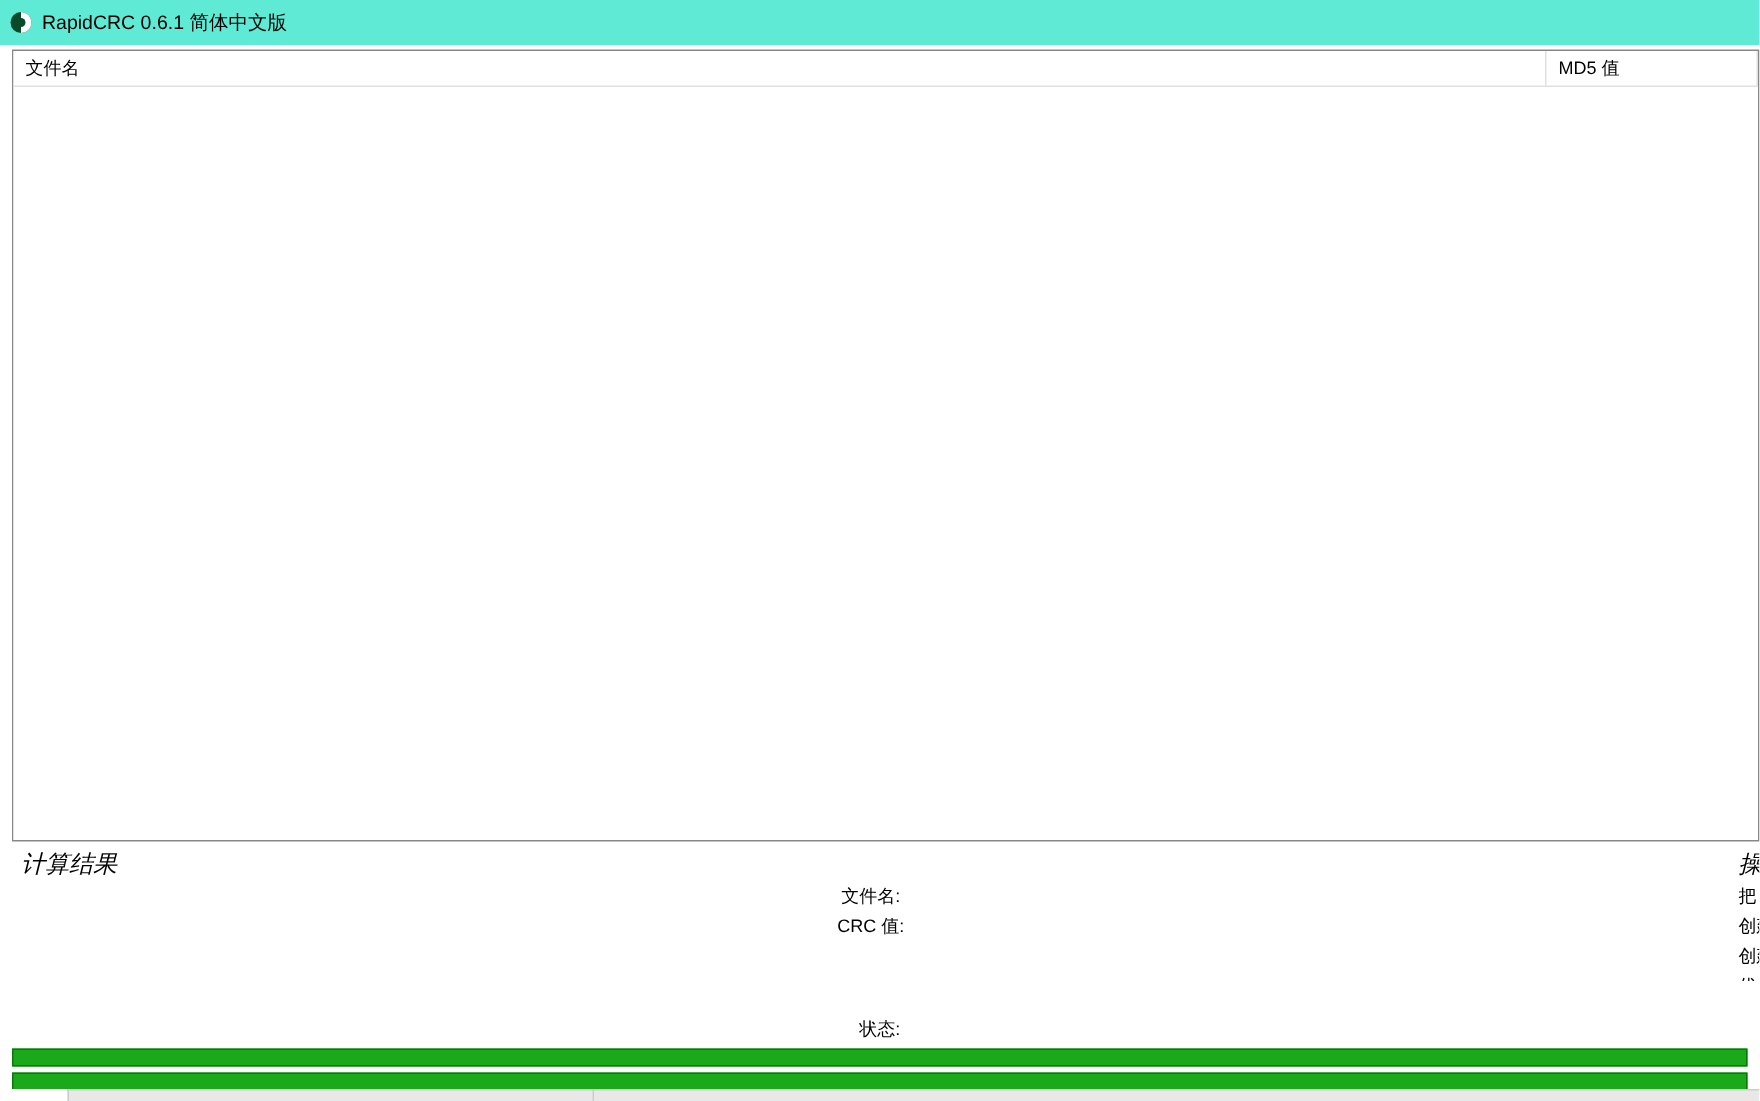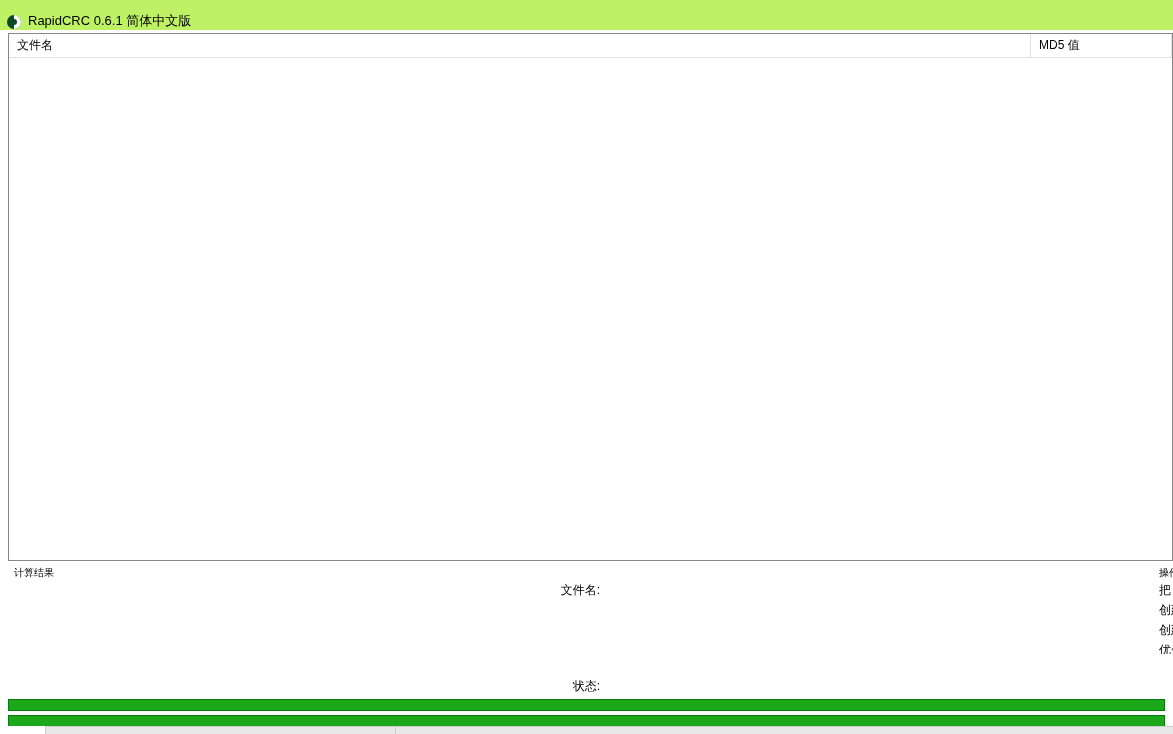--- a/index.html
+++ b/index.html
@@ -11,23 +11,23 @@
       font-family: "Microsoft YaHei", "SimSun", Arial, sans-serif;
       font-size: 12px;
       background: #ffffff;
       width: 1173px;
       height: 734px;
       overflow: hidden;
       position: relative;
     }
     .title-bar {
       height: 30px;
-      background: #bef264;
+      background: #5eead4;
       display: flex;
-      align-items: flex-end;
+      align-items: center;
       padding-left: 6px;
       gap: 6px;
     }
     .app-icon {
       width: 16px;
       height: 16px;
       flex-shrink: 0;
     }
     .title-text {
       color: #000;
@@ -81,23 +81,24 @@
       flex: 1;
       padding: 0;
     }
     .results-right {
       width: 20px;
       padding: 0;
       overflow: hidden;
       white-space: nowrap;
     }
     .fieldset-label {
-      font-size: 10px;
+      font-size: 16px;
       color: #000;
       padding: 2px 6px 0 6px;
+      font-style: italic;
     }
     .result-row {
       font-size: 12px;
       color: #000;
       padding: 1px 6px;
       line-height: 18px;
       text-align: center;
     }
     .status-section {
       position: absolute;
@@ -162,20 +163,21 @@
     <div class="list-col col-filename">文件名</div>
     <div class="list-col col-md5">MD5 值</div>
   </div>
   <div class="list-body"></div>
 </div>
 
 <div class="results-section">
   <div class="results-left">
     <div class="fieldset-label">计算结果</div>
     <div class="result-row">文件名:</div>
+    <div class="result-row">CRC 值:</div>
   </div>
   <div class="results-right">
     <div class="fieldset-label">操作</div>
     <div class="result-row">把 C</div>
     <div class="result-row">创建</div>
     <div class="result-row">创建</div>
     <div class="result-row">优先</div>
   </div>
 </div>
 

